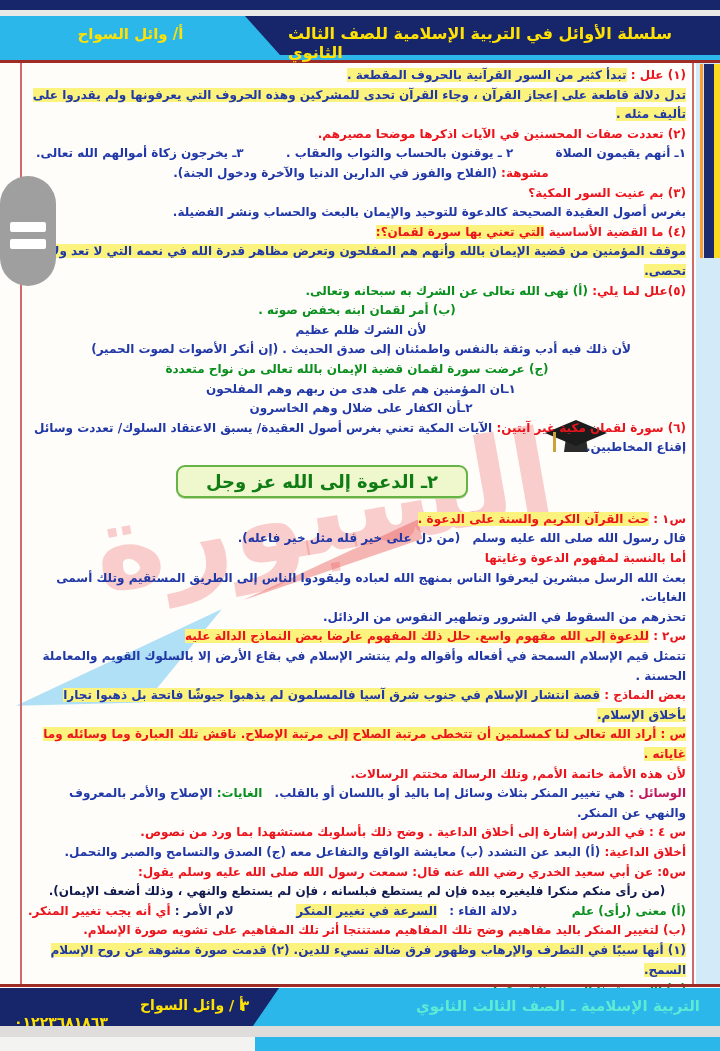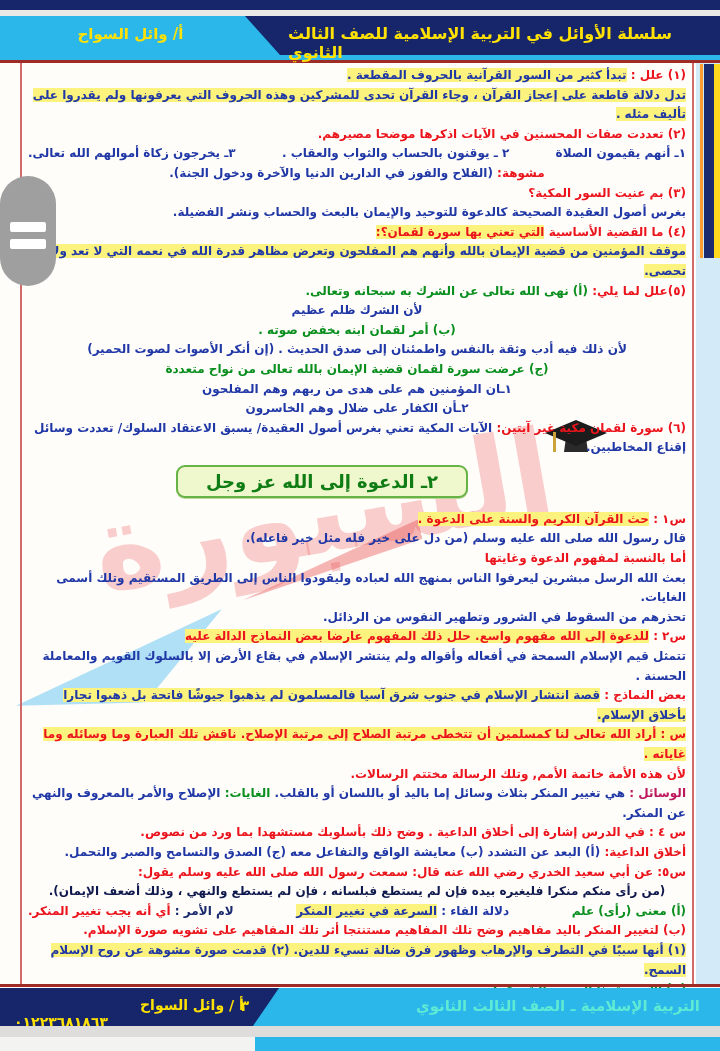--- a/index.html
+++ b/index.html
@@ -47,21 +47,21 @@
   .frame{position:absolute;top:63px;left:20px;width:674px;height:921px;box-sizing:border-box;
          border-left:2px solid #d06a6a;border-right:2px solid #d06a6a;
          padding:3px 6px 0 6px;z-index:2;overflow:visible;}
   .line{direction:rtl;text-align:right;font-size:12px;font-weight:bold;line-height:19.6px;
         white-space:nowrap;}
   .line.a-c{text-align:center;}
   .line.wrap{white-space:normal;}
   .line.cols{display:flex;justify-content:space-between;}
   .line.cols.pad{padding-left:70px;}
   .seg{}
-  .c-red{color:#ec141c;} .c-blue{color:#2037a6;} .c-green{color:#0a8f1f;}
+  .c-red{color:#ec141c;} .c-blue{color:#2037a6;margin-left:8px;} .c-green{color:#0a8f1f;}
   .c-maroon{color:#be185d;} .c-dark{color:#10194d;} .c-darkblue{color:#1a2a6e;}
   .hl{background:#fbf37e;}
   .title-box{position:relative;left:-35px;width:fit-content;margin:7px auto 12px auto;
       padding:4px 28px;background:#eff7cd;border:2px solid #67b345;border-radius:9px;
       box-shadow:0 1px 0 #bcd79a;color:#0f7d14;font-size:18px;font-weight:bold;z-index:2;}
   
   .rule-bottom{position:absolute;top:984px;left:0;width:720px;height:3px;background:#9e2b25;z-index:5;}
   .ftr{position:absolute;top:988px;left:0;width:720px;height:38px;background:#17256b;z-index:5;}
   .ftr-cyan{position:absolute;top:0;left:253px;width:467px;height:38px;background:#2bb7ea;
             clip-path:polygon(26px 0,100% 0,100% 100%,0 100%);}
@@ -118,22 +118,22 @@
           <span class="col"><span class="seg c-blue">١ـ أنهم يقيمون الصلاة</span></span>
           <span class="col"><span class="seg c-blue">٢ ـ يوقنون بالحساب والثواب والعقاب .</span></span>
           <span class="col"><span class="seg c-blue">٣ـ يخرجون زكاة أموالهم الله تعالى.</span></span>
         </div>
         <div class="line a-c"><span class="seg c-red">مشوهة: </span><span class="seg c-blue">(الفلاح والفوز في الدارين الدنيا والآخرة ودخول الجنة).</span></div>
         <div class="line a-r"><span class="seg c-red">(٣) بم عنيت السور المكية؟</span></div>
         <div class="line a-r"><span class="seg c-blue">بغرس أصول العقيدة الصحيحة كالدعوة للتوحيد والإيمان بالبعث والحساب ونشر الفضيلة.</span></div>
         <div class="line a-r"><span class="seg c-red">(٤) ما القضية الأساسية </span><span class="seg c-red hl">التي تعني بها سورة لقمان؟:</span></div>
         <div class="line a-r wrap"><span class="seg c-blue hl">موقف المؤمنين من قضية الإيمان بالله وأنهم هم المفلحون وتعرض مظاهر قدرة الله في نعمه التي لا تعد ولا تحصى.</span></div>
         <div class="line a-r"><span class="seg c-red">(٥)علل لما يلي: </span><span class="seg c-green">(أ) نهى الله تعالى عن الشرك به سبحانه وتعالى.</span></div>
+        <div class="line a-c"><span class="seg c-green">(ب) أمر لقمان ابنه بخفض صوته .</span></div>
         <div class="line a-c"><span class="seg c-blue">لأن الشرك ظلم عظيم</span></div>
-        <div class="line a-c"><span class="seg c-green">(ب) أمر لقمان ابنه بخفض صوته .</span></div>
         <div class="line a-c"><span class="seg c-blue">لأن ذلك فيه أدب وثقة بالنفس واطمئنان إلى صدق الحديث . (إن أنكر الأصوات لصوت الحمير)</span></div>
         <div class="line a-c"><span class="seg c-green">(ج) عرضت سورة لقمان قضية الإيمان بالله تعالى من نواح متعددة</span></div>
         <div class="line a-c"><span class="seg c-blue">١ـان المؤمنين هم على هدى من ربهم وهم المفلحون</span></div>
         <div class="line a-c"><span class="seg c-blue">٢ـأن الكفار على ضلال وهم الخاسرون</span></div>
         <div class="line a-r wrap"><span class="seg c-red">(٦) سورة لقمان مكية غير آيتين: </span><span class="seg c-blue">الآيات المكية تعني بغرس أصول العقيدة/ يسبق الاعتقاد السلوك/ تعددت وسائل إقناع المخاطبين.</span></div>
       </div>
     <div class="title-box">
       <span>٢ـ الدعوة إلى الله عز وجل</span>
     </div>
     <div id="part2">

